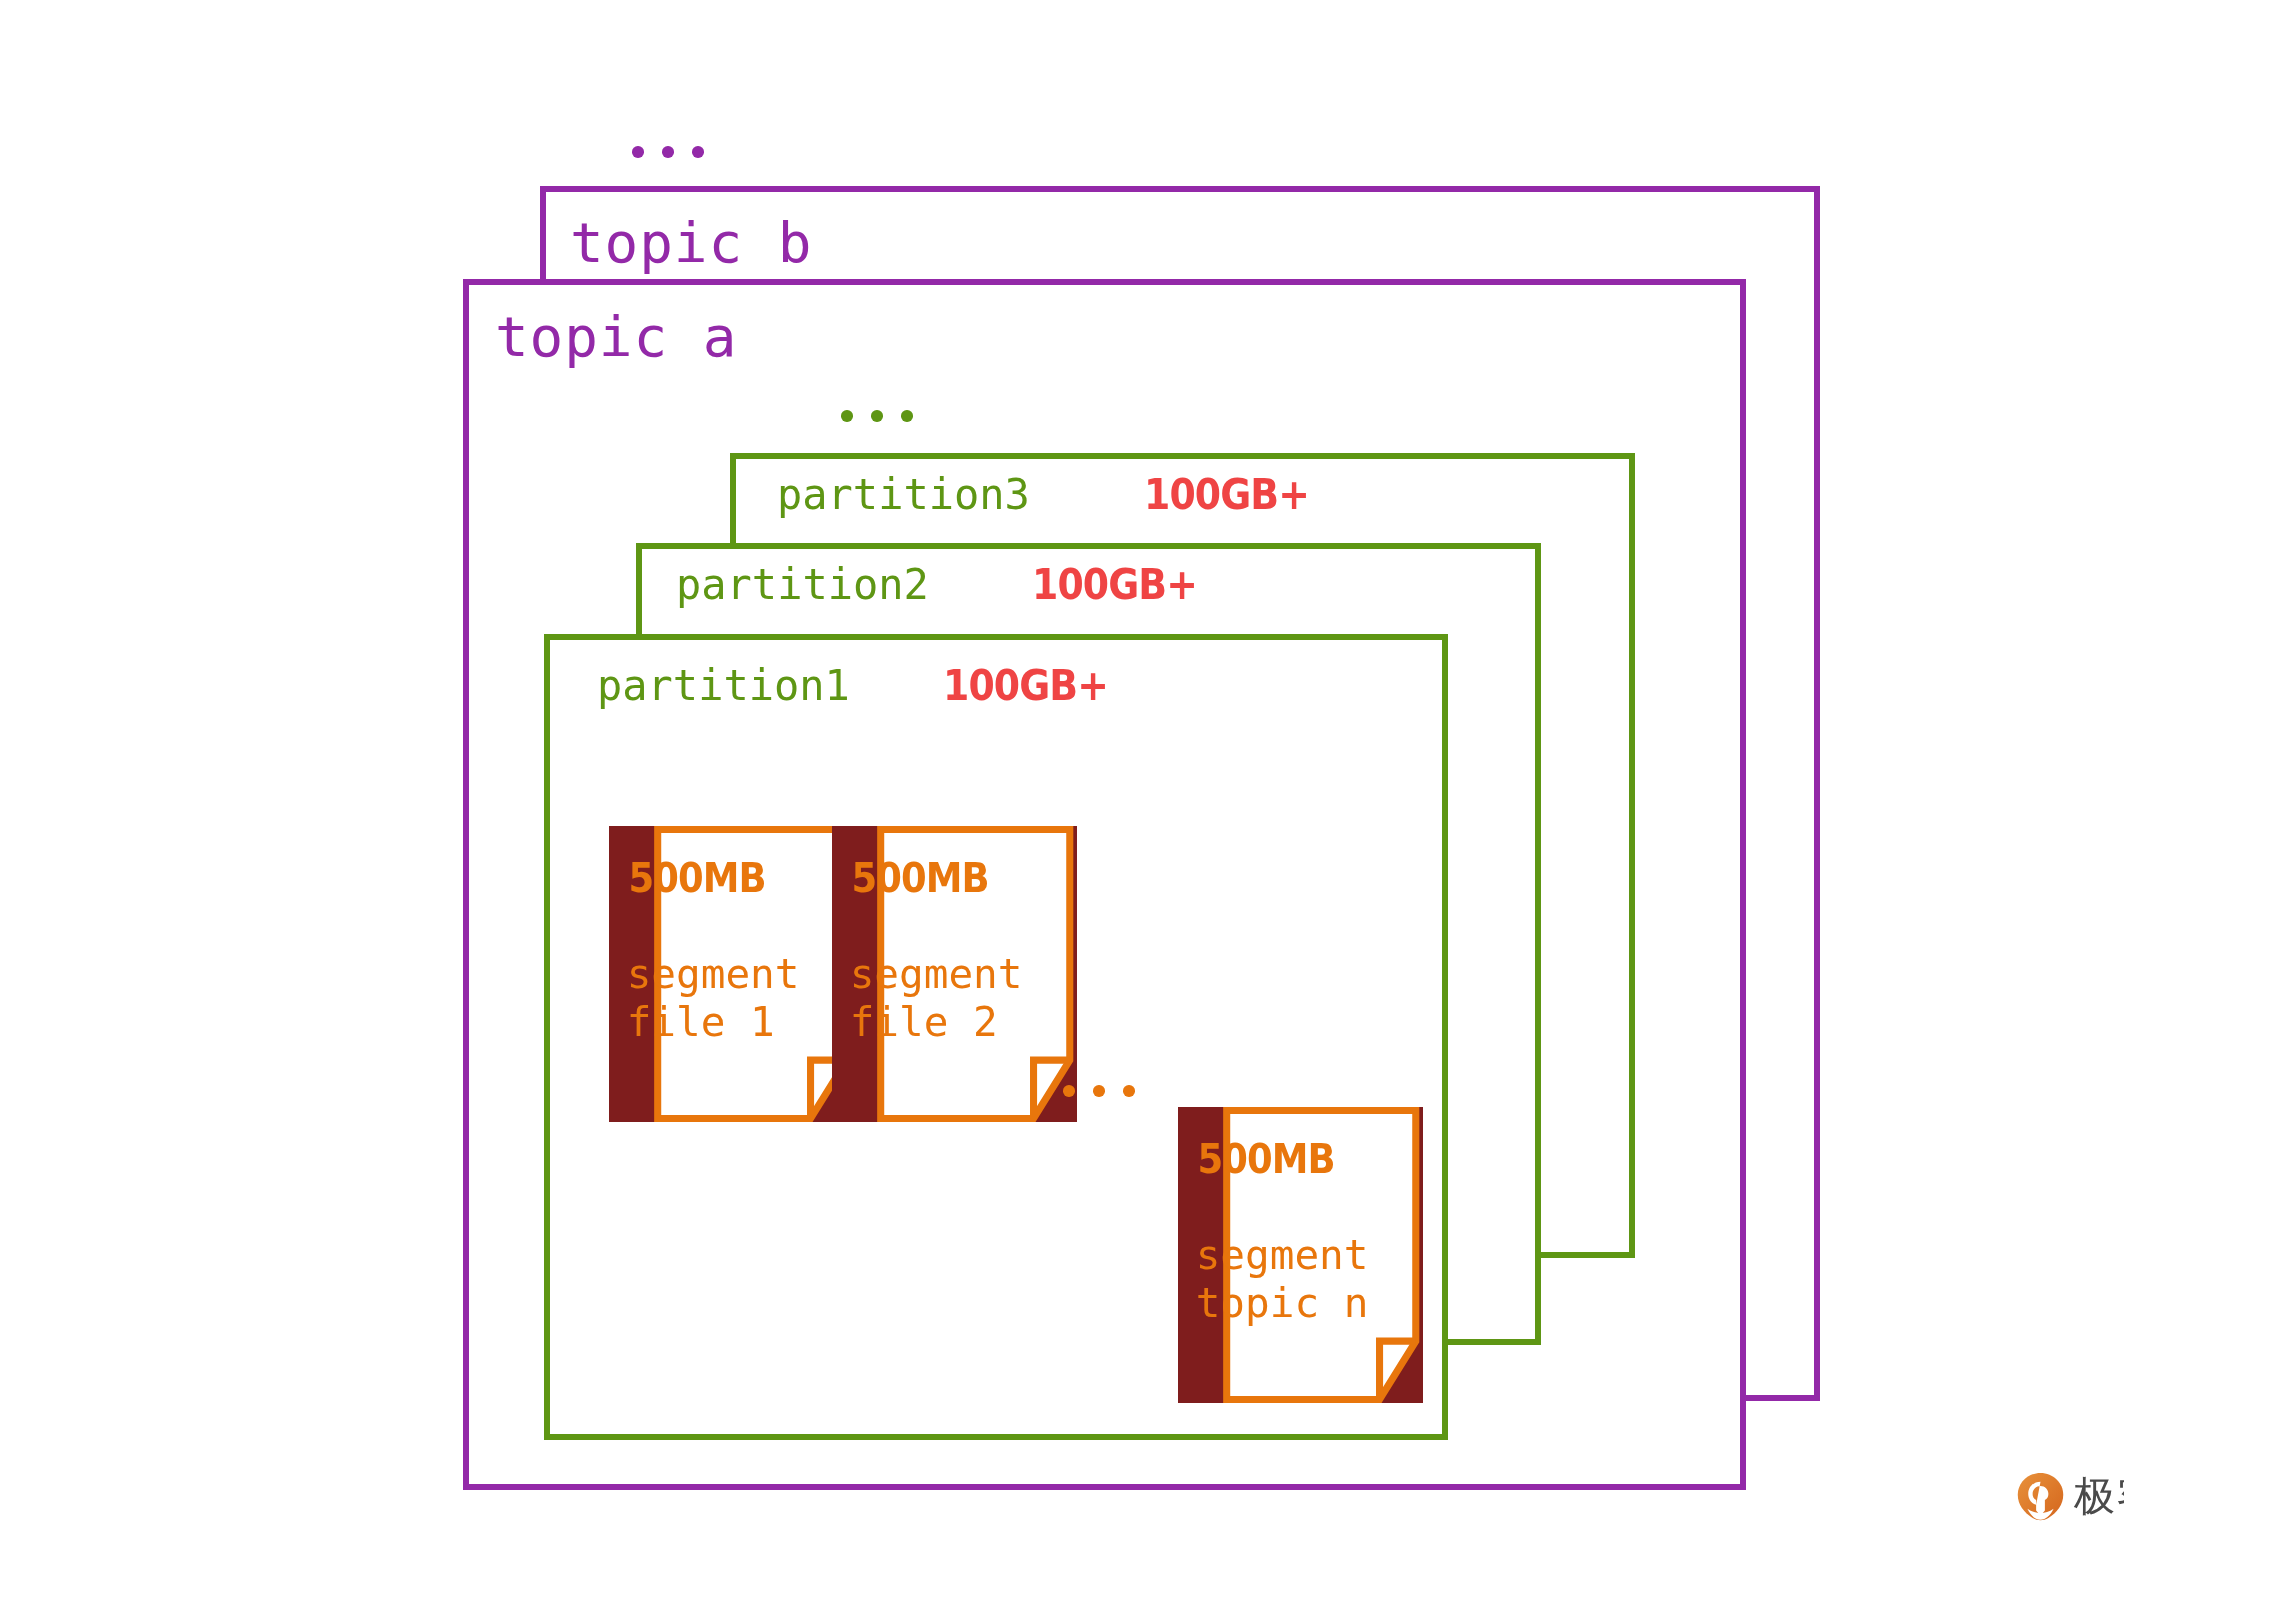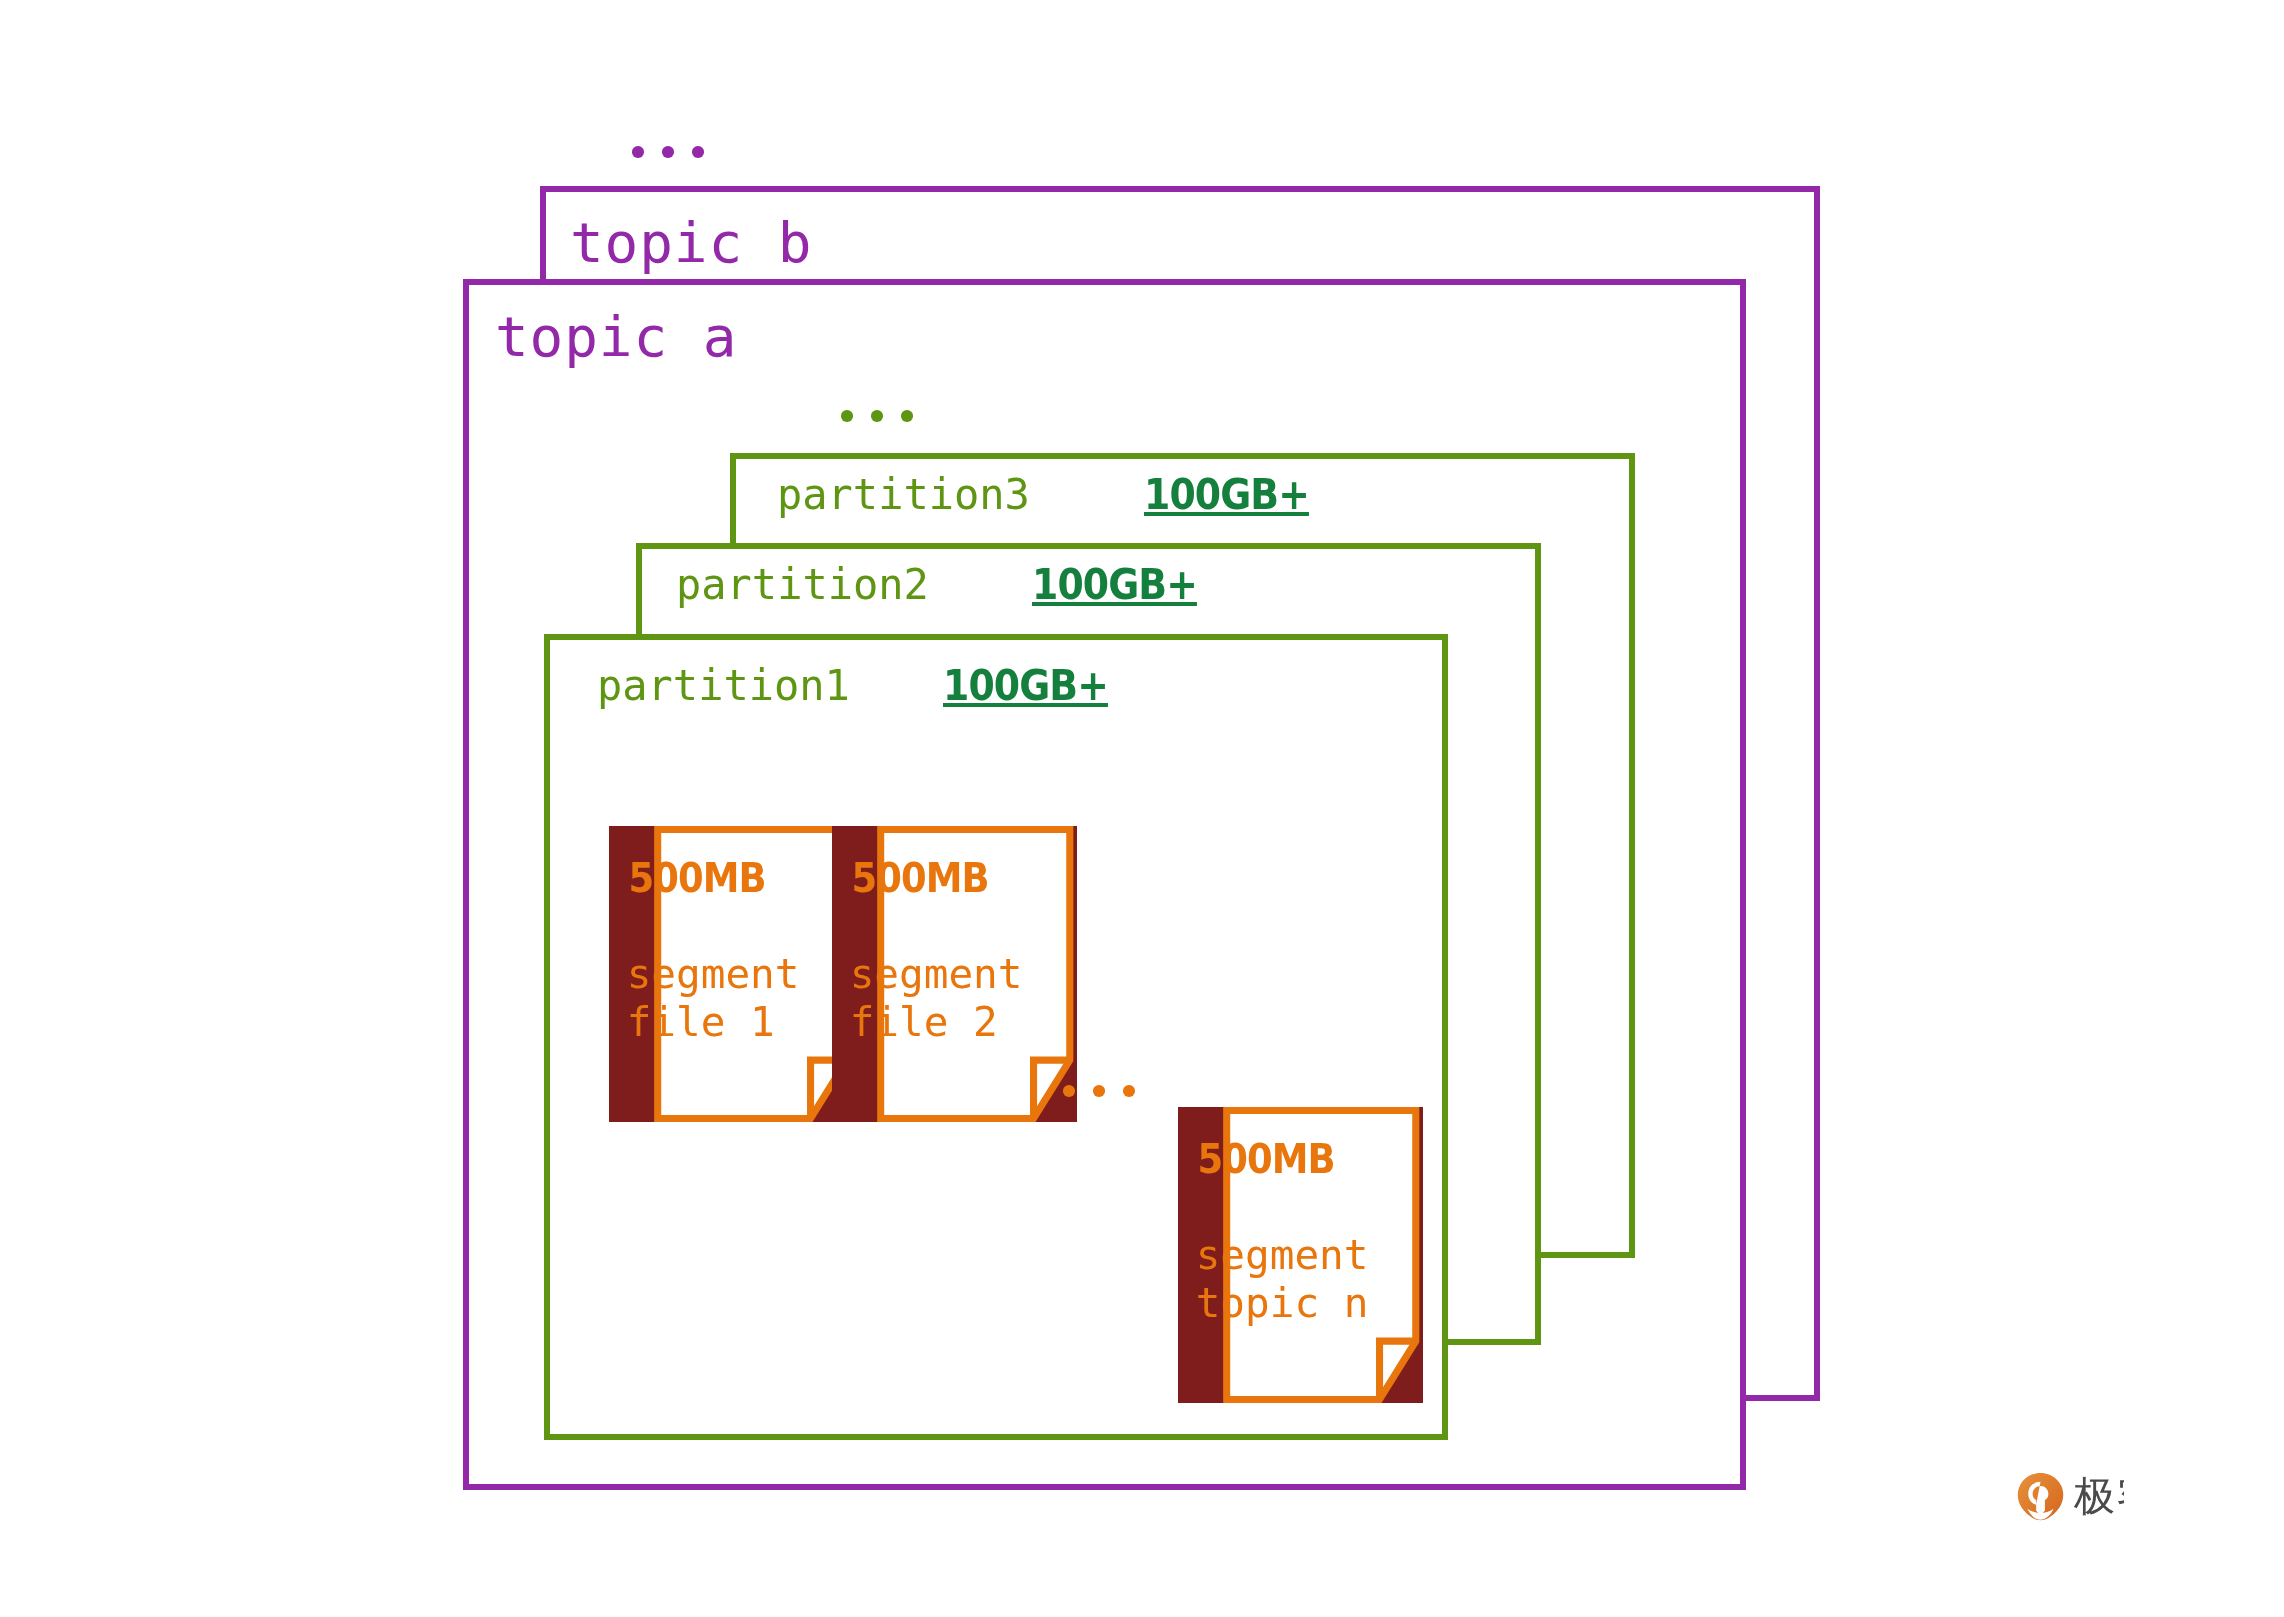--- a/index.html
+++ b/index.html
@@ -44,27 +44,26 @@
     position: absolute;
     font-family: "DejaVu Sans Mono", monospace;
     color: #5E9614;
     font-size: 42px;
     white-space: nowrap;
     line-height: 1;
   }
   .partition-size {
     position: absolute;
     font-family: "DejaVu Sans Condensed", "Liberation Sans Narrow", "Liberation Sans", sans-serif;
-    color: #15803d;
+    color: #ef4444;
     font-size: 42px;
     font-weight: 700;
     white-space: nowrap;
     line-height: 1;
     letter-spacing: -0.9px;
-    text-decoration: underline;
   }
 
   
   .segment-card {
     position: absolute;
     background: #7f1d1d;
     padding-left: 45px;
   }
   .segment-card svg { display: block; overflow: visible; }
   .seg-size {

